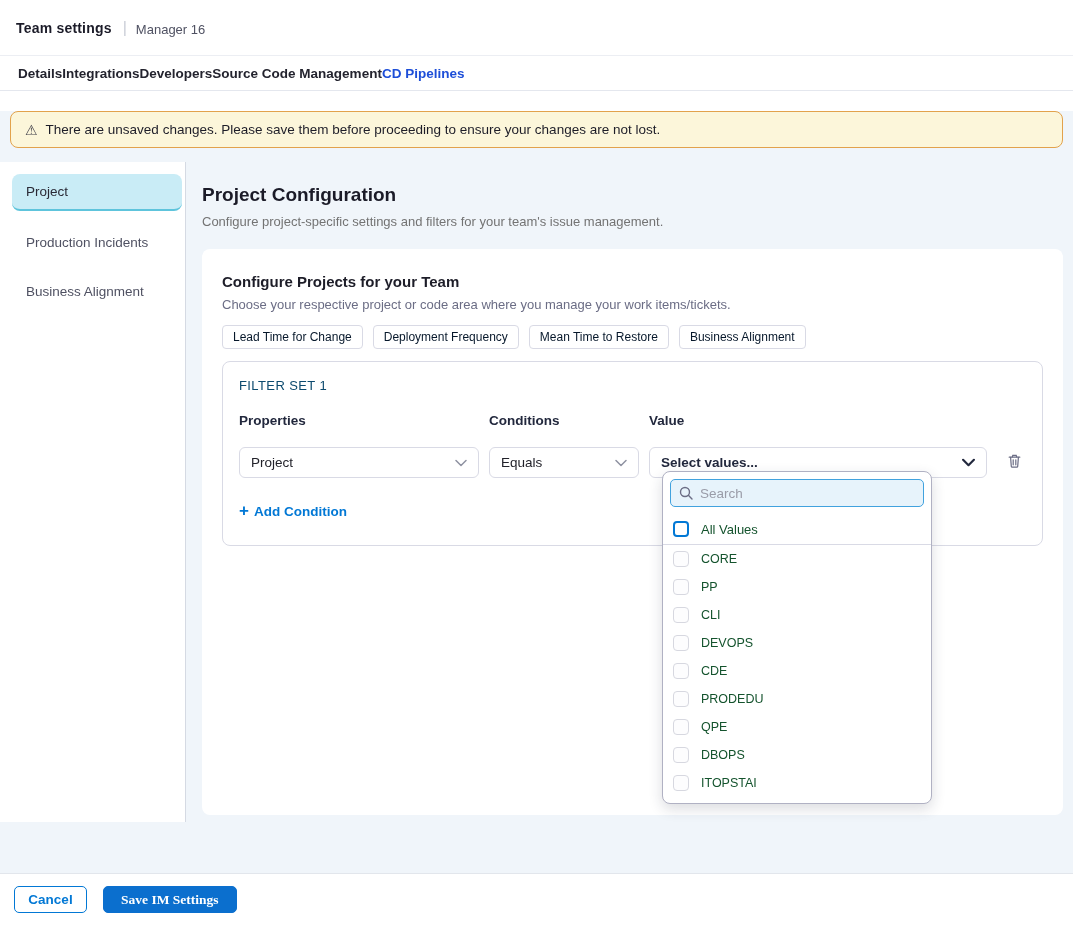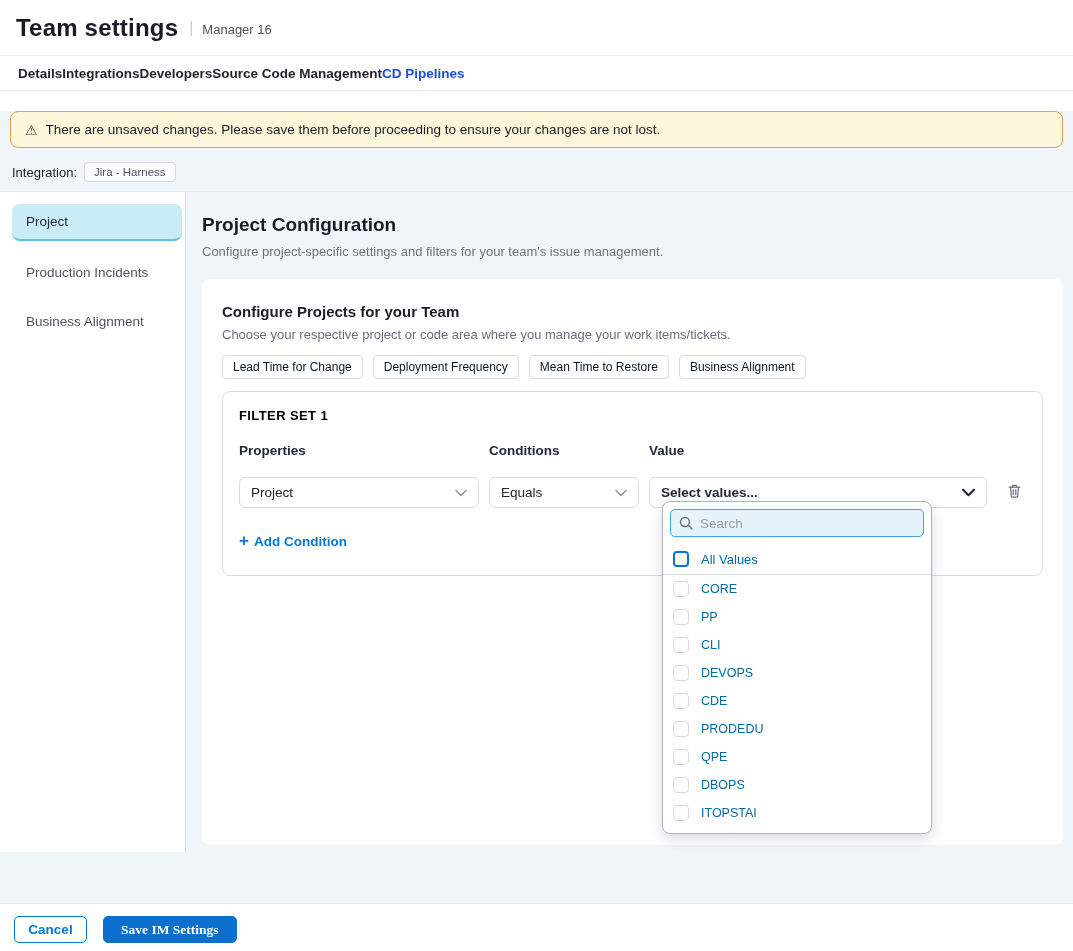--- a/index.html
+++ b/index.html
@@ -1,20 +1,20 @@
 <!DOCTYPE html>
 <html><head>
 <meta charset="utf-8">
 <style>
   * { margin:0; padding:0; box-sizing:border-box; }
   html,body { width:1073px; height:951px; background:#fff; font-family:"Liberation Sans", sans-serif; color:#22222a; }
 
   
   .header { height:55px; display:flex; align-items:center; padding:0 16px; background:#fff; }
-  .page-title { font-size:24px; font-weight:700; color:#1b1b28; letter-spacing:.2px; }
+  .page-title { font-size:14px; font-weight:700; color:#1b1b28; letter-spacing:.2px; }
   .title-sep { color:#c9cdd6; font-size:16px; margin:0 9px 0 11px; font-weight:400; }
   .page-subtitle { font-size:13px; color:#4f5162; padding-top:3px; }
 
   
   .tabbar { height:36px; display:flex; align-items:stretch; padding:0 0 0 18px; border-top:1px solid #eceef3; border-bottom:1px solid #e4e7ee; background:#fff; }
   .tab { display:flex; align-items:center; gap:6px; font-size:13.5px; font-weight:600; color:#23232e; cursor:pointer; position:relative; }
   .tab.active { border-bottom:3px solid #57a7de; padding-top:3px; }
   .tab.disabled { color:#1d4ed8; cursor:default; }
   .tab-badge { width:15px; height:15px; border-radius:50%; background:#ff7452; color:#fff; font-size:10px; font-weight:700; display:flex; align-items:center; justify-content:center; }
 
@@ -40,21 +40,21 @@
   .main-sub { font-size:13px; color:#737373; margin-bottom:20px; }
 
   .card { background:#fff; border-radius:8px; height:566px; padding:24px 20px; position:relative; }
   .card-title { font-size:15px; font-weight:700; color:#1d1d28; }
   .card-sub { font-size:13px; color:#6b6d85; margin:7px 0 13px; }
 
   .chip-row { display:flex; gap:10px; margin-bottom:12px; }
   .metric-chip { border:1px solid #d9dae5; border-radius:4px; background:#fff; color:#07182b; font-size:12px; padding:4px 10px; }
 
   .filter-panel { border:1px solid #d9dae5; border-radius:8px; padding:16px 16px 24px; width:821px; }
-  .filter-title { font-size:13px; font-weight:700; color:#000000; letter-spacing:.4px; }
+  .filter-title { font-size:13px; font-weight:400; color:#0c4a6e; letter-spacing:.4px; }
   .filter-grid { display:grid; grid-template-columns:240px 150px 338px 34px; column-gap:10px; align-items:center; margin-top:20px; }
   .col-label { font-size:13.5px; font-weight:700; color:#22283d; margin-bottom:19px; }
   .select { height:31px; border:1px solid #d9dae5; border-radius:6px; background:#fff; display:flex; align-items:center; justify-content:space-between; padding:0 11px; font-size:13.5px; color:#22222a; cursor:pointer; }
   .select .chev { color:#8f92a1; display:flex; }
   .select.value-select { font-weight:700; color:#22283d; }
   .select.value-select .chev { color:#22283d; }
   .trash-btn { display:flex; align-items:center; justify-content:center; cursor:pointer; color:#6b6d85; }
   .add-condition { margin-top:24px; display:inline-flex; align-items:center; gap:5px; color:#0278d5; font-size:13.5px; font-weight:700; cursor:pointer; }
   .add-condition .plus { font-size:17px; font-weight:600; line-height:1; padding-bottom:2px; }
 
@@ -64,21 +64,21 @@
   .search-box { height:28px; background:#e7f3fb; border:1.5px solid #41a2de; border-radius:5px; display:flex; align-items:center; padding:0 8px; gap:7px; }
   .search-box input { border:none; outline:none; background:transparent; font-size:13.5px; color:#22222a; width:100%; font-family:"Liberation Sans", sans-serif; }
   .search-box input::placeholder { color:#9a9ca8; }
   .search-icon { display:flex; color:#6b6d85; }
   .dd-row { display:flex; align-items:center; gap:12px; padding:0 10px; height:31px; cursor:pointer; }
   .dd-row.all { border-bottom:1px solid #d9dae5; }
   .cb { width:16px; height:16px; border-radius:4px; background:#fff; flex:0 0 auto; }
   .cb.blue { border:2px solid #0278d5; }
   .cb.gray { border:1.5px solid #d7d8e0; background:#fdfdfe; }
   .dd-row.option { height:28px; }
-  .dd-label { font-size:12.5px; color:#0369a1; }
+  .dd-label { font-size:12.5px; color:#14532d; }
   .dd-row.all .dd-label { font-size:13px; }
 
   .bottom-spacer { height:51px; background:#f0f5fa; }
 
   
   .footer { height:52px; background:#fff; border-top:1px solid #e2e6ec; display:flex; align-items:center; padding:0 14px; gap:16px; }
   .btn { height:27px; border-radius:5px; font-size:13.5px; font-weight:700; display:flex; align-items:center; justify-content:center; cursor:pointer; font-family:"Liberation Sans", sans-serif; }
   .btn-cancel { width:73px; background:#fff; border:1px solid #0278d5; color:#0278d5; }
   .btn-save { padding:0 17px; background:#0b6fce; border:1px solid #0b6fce; color:#fff;font-family:Liberation Serif, serif; }
 </style>
@@ -109,24 +109,20 @@
     </div>
 </div>
 
 <div class="content">
 
   <div class="banner">
     <span class="warn-icon">⚠</span>
     <span>There are unsaved changes. Please save them before proceeding to ensure your changes are not lost.</span>
   </div>
 
-  <div class="integration-row">
-    <span class="integration-label">Integration:</span>
-    <span class="integration-chip">Jira - Harness</span>
-  </div>
 
   <div class="body-row">
 
     <div class="sidebar">
       <div class="side-item selected"><span>Project</span></div>
       <div class="side-item"><span>Production Incidents</span></div>
       <div class="side-item"><span>Business Alignment</span></div>
     </div>
 
     <div class="main">

